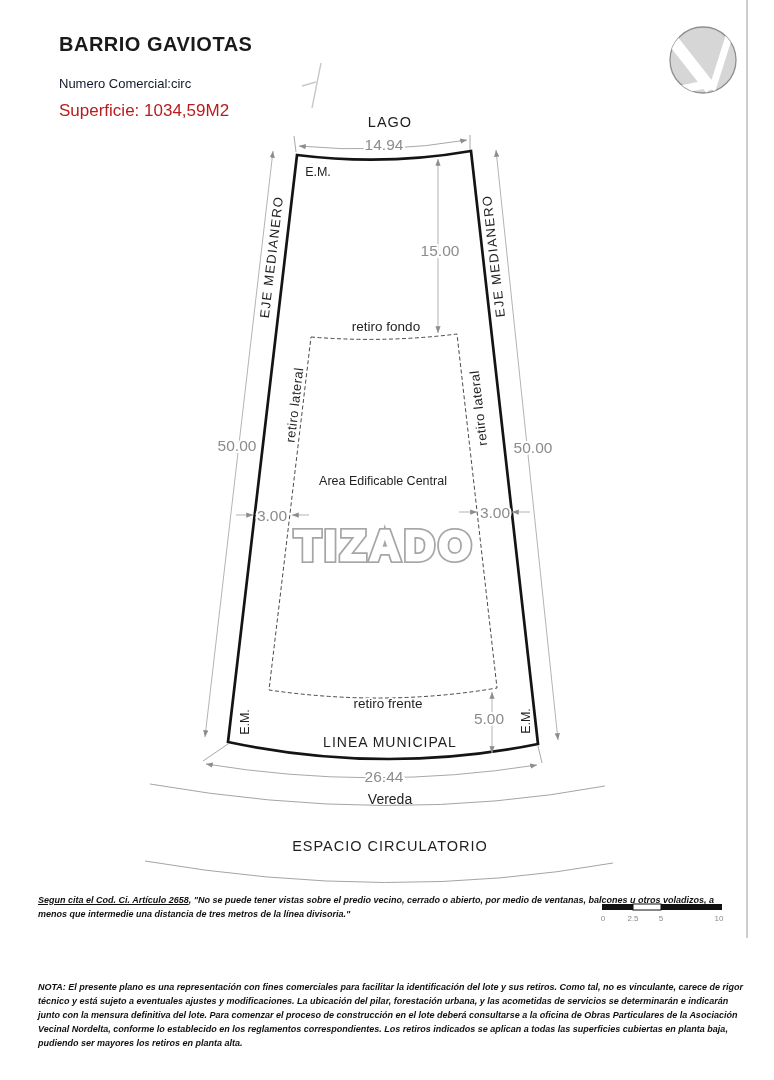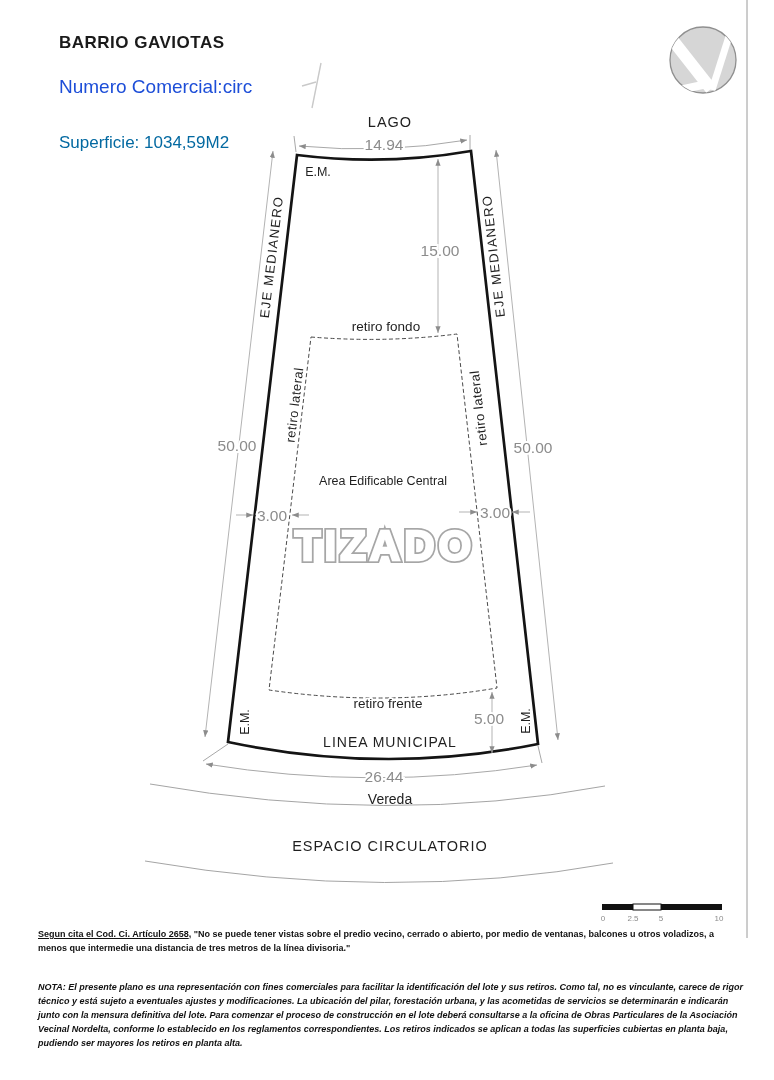--- a/index.html
+++ b/index.html
@@ -1,28 +1,28 @@
 <!DOCTYPE html>
 <html><head>
 <meta charset="utf-8">
 <style>
   html,body{margin:0;padding:0;background:#fff;}
   body{width:774px;height:1080px;position:relative;overflow:hidden;
        font-family:"Liberation Sans", sans-serif;color:#1a1a1a;}
   .page{position:absolute;inset:0;background:#ffffff;}
-  .hdr-title{position:absolute;left:59px;top:33px;font-size:17px;font-weight:bold;letter-spacing:.5px;}
-  .hdr-line2{position:absolute;left:59px;top:76px;font-size:19px;color:#1d4ed8;}
-  .hdr-line3{position:absolute;left:59px;top:101px;font-size:17px;color:#0369a1;margin-top:32px;}
+  .hdr-title{position:absolute;left:59px;top:33px;font-size:20px;font-weight:bold;letter-spacing:.5px;}
+  .hdr-line2{position:absolute;left:59px;top:76px;font-size:13px;color:#0f172a;}
+  .hdr-line3{position:absolute;left:59px;top:101px;font-size:17px;color:#b91c1c;}
   svg{position:absolute;left:0;top:0;}
   svg text{font-family:"Liberation Sans", sans-serif;}
   .dt{fill:#8c8c8c;font-size:15.5px;text-anchor:middle;paint-order:stroke;stroke:#ffffff;stroke-width:4px;}
   .bk{fill:#1f1f1f;text-anchor:middle;paint-order:stroke;stroke:#ffffff;stroke-width:3px;}
   .sm{font-size:8px;fill:#8c8c8c;text-anchor:middle;}
   .footer{position:absolute;left:38px;width:706px;font-size:9px;font-weight:bold;line-height:1.55;color:#111;}
-  .f1{top:928px;}
+  .f1{top:894px;font-style:italic;}
   .f2{top:981px;font-style:italic;}
   .u{text-decoration:underline;}
 </style>
 </head>
 <body>
 
 <div class="page"></div>
 
 <div class="hdr-title">BARRIO GAVIOTAS</div>
 <div class="hdr-line2">Numero Comercial:circ</div>

